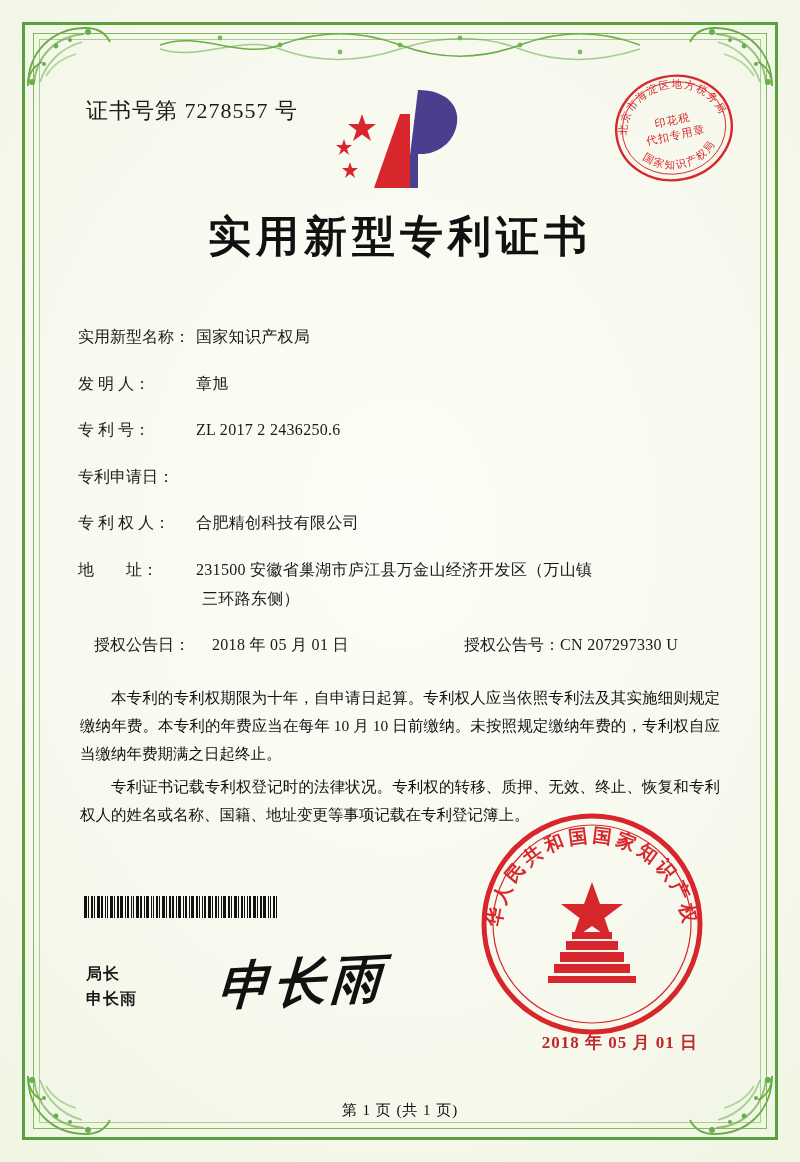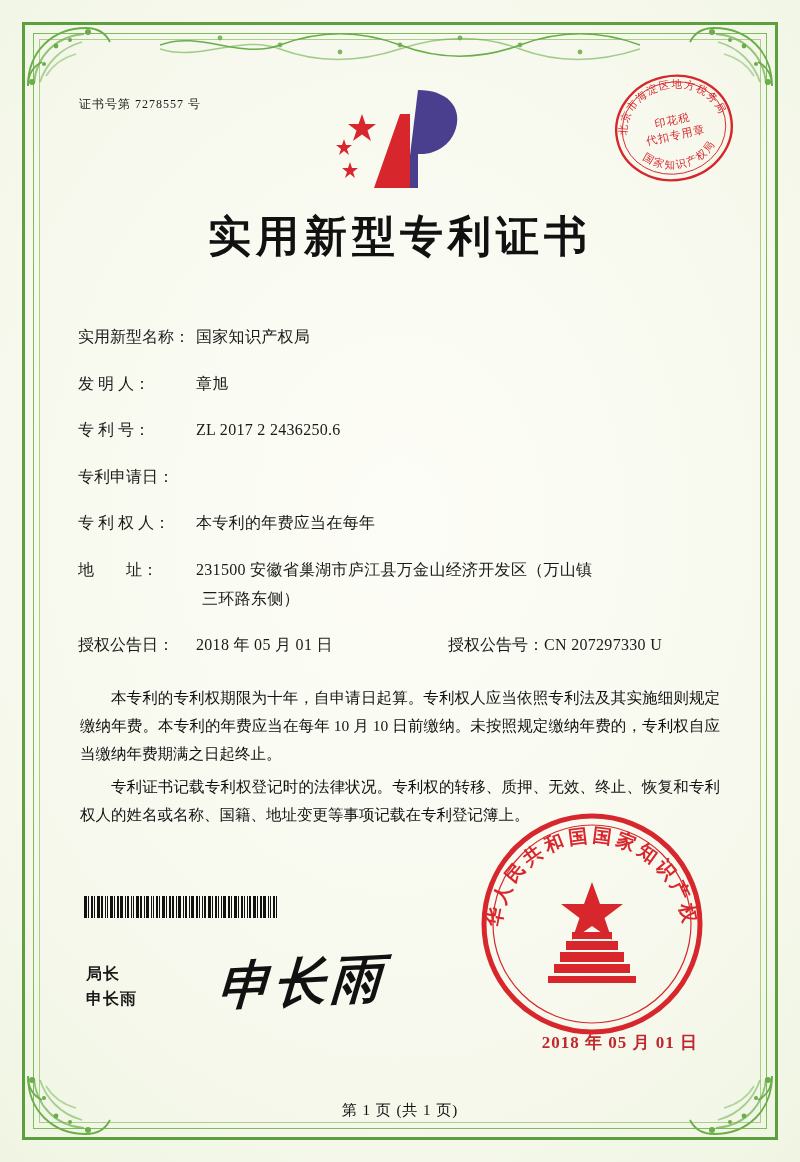--- a/index.html
+++ b/index.html
@@ -63,23 +63,23 @@
     right: 160px;
     top: 28px;
     height: 34px;
     color: #6aad4a;
   }
   .top-vine svg { width: 100%; height: 100%; display: block; }
 
   
   .cert-no {
     position: absolute;
-    left: 79px;
+    left: 86px;
     top: 96px;
-    font-size: 12px;
+    font-size: 22px;
     letter-spacing: 1px;
     color: #1a1a1a;
   }
 
   .logo {
     position: absolute;
     left: 330px;
     top: 84px;
     width: 150px;
     height: 110px;
@@ -135,20 +135,21 @@
   .field-value .line2 {
     display: block;
     margin-top: 7px;
     margin-left: 6px;
   }
 
   .pub-row {
     display: flex;
     align-items: flex-end;
     margin-bottom: 6px;
+    margin-left: 16px;
   }
   .pub-left { width: 370px; flex: 0 0 370px; display: flex; }
   .pub-left .field-label { width: 118px; flex: 0 0 118px; }
   .pub-right { display: flex; }
   .pub-right .field-label { width: 96px; flex: 0 0 96px; }
 
   
   .body-text {
     position: absolute;
     left: 80px;
@@ -391,21 +392,21 @@
       <div class="field-label">专 利 号：</div>
       <div class="field-value">ZL 2017 2 2436250.6</div>
     </div>
 
     <div class="field-row">
       <div class="field-label">专利申请日：</div>
     </div>
 
     <div class="field-row">
       <div class="field-label">专 利 权 人：</div>
-      <div class="field-value">本专利的年费应当在每年</div>
+      <div class="field-value">合肥精创科技有限公司</div>
     </div>
 
     <div class="field-row">
       <div class="field-label">地        址：</div>
       <div class="field-value">
         <span>231500 安徽省巢湖市庐江县万金山经济开发区（万山镇</span>
         <span class="line2">三环路东侧）</span>
       </div>
     </div>
 

